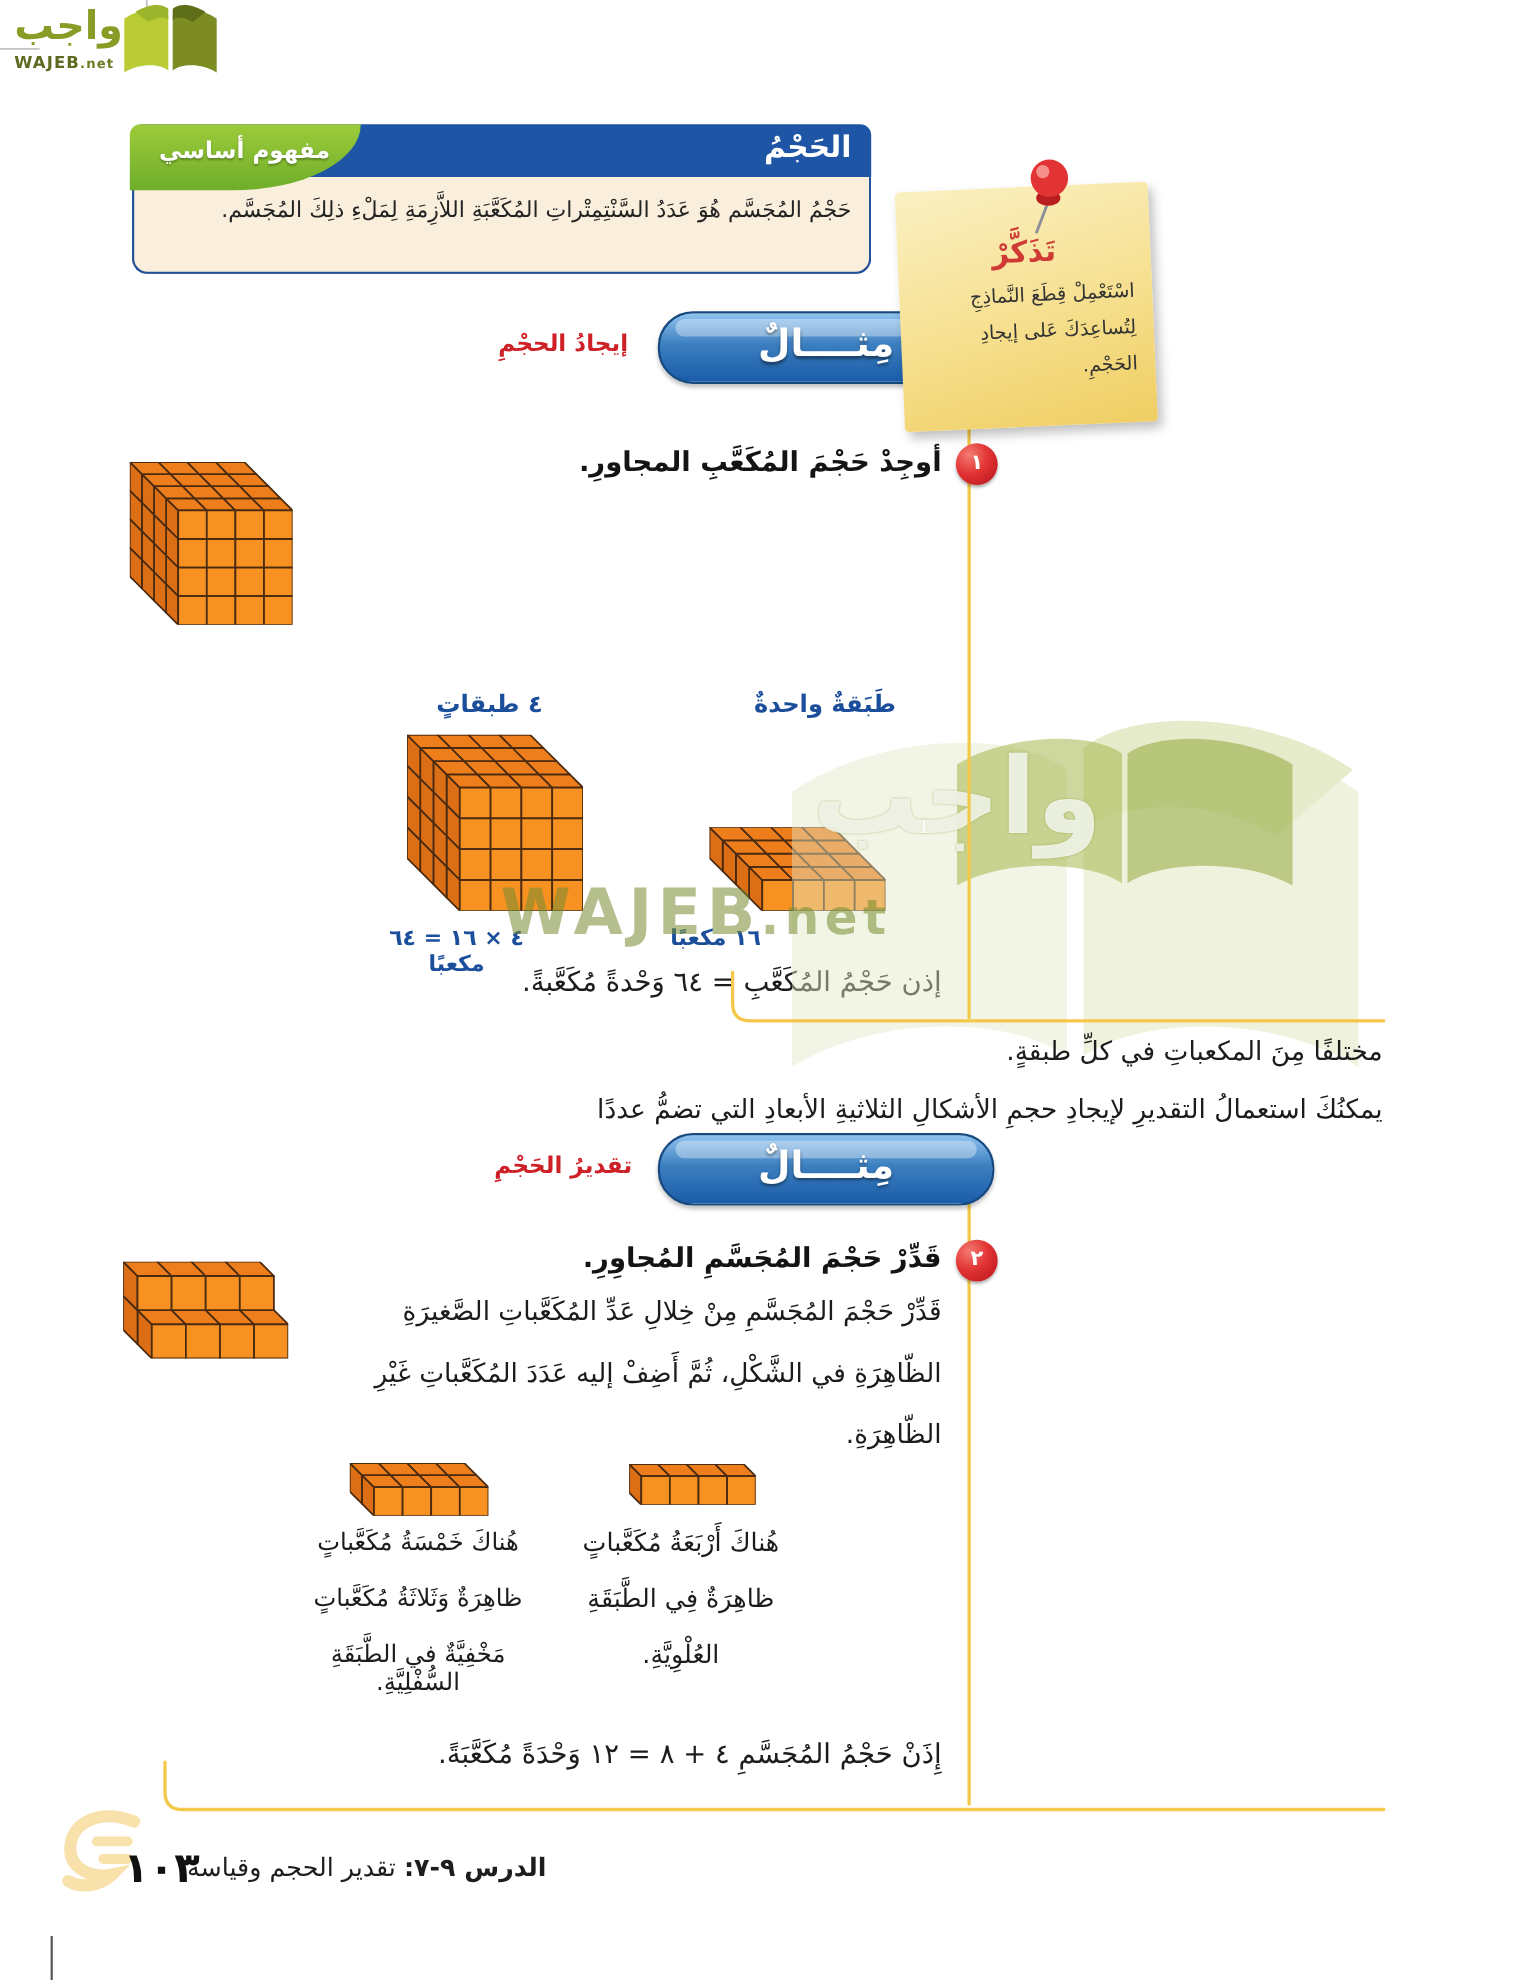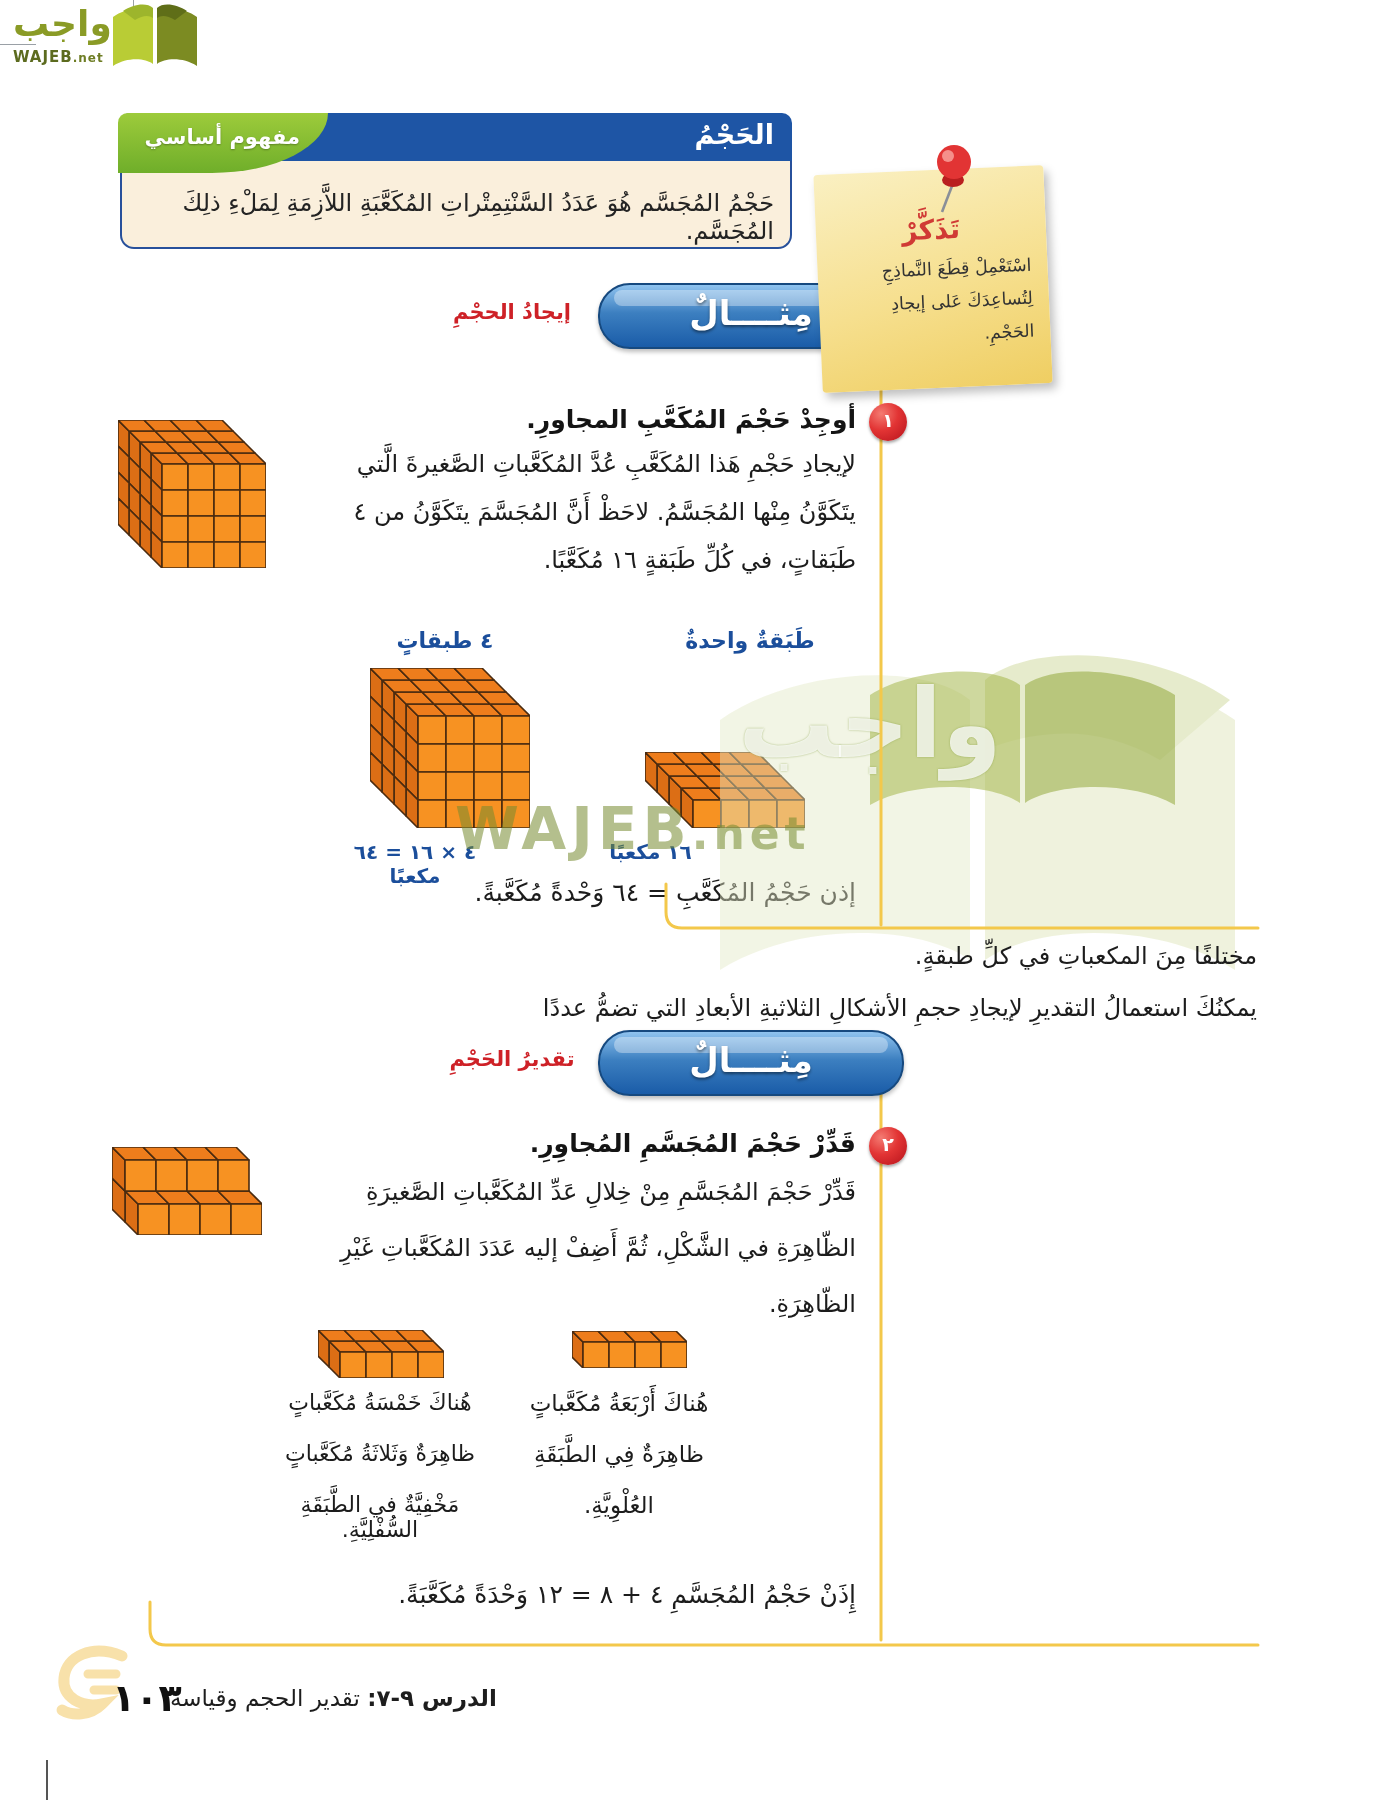--- a/index.html
+++ b/index.html
@@ -17,21 +17,21 @@
   .panel-bar{position:absolute;left:120px;top:113px;width:672px;height:48px;background:#1E55A5;
              border-radius:10px 10px 0 0;}
   .panel-title{position:absolute;right:18px;top:6px;color:#fff;font-size:27px;font-weight:bold;margin-left:48px;}
   .panel-badge{position:absolute;left:118px;top:113px;width:178px;height:60px;
                background:linear-gradient(180deg,#9DCB3B,#6FAE2A);
                border-bottom-right-radius:120px 62px;border-top-left-radius:10px;z-index:3;padding-left:32px;}
   .panel-badge span{position:absolute;right:28px;top:12px;color:#fff;font-size:21px;font-weight:bold;
                     text-shadow:0 1px 2px rgba(0,0,0,.3);}
   .panel-body{position:absolute;left:120px;top:161px;width:668px;height:86px;background:#FAEFDC;
               border:2px solid #27509B;border-top:none;border-radius:0 0 14px 14px;z-index:2;}
-  .panel-body span{position:absolute;right:16px;top:28px;font-size:24px;color:#232323;}
+  .panel-body span{position:absolute;right:16px;top:17px;font-size:20px;color:#232323;}
   
   .note{position:absolute;left:818px;top:170px;width:230px;height:218px;
         background:linear-gradient(165deg,#FAF0C2 0%,#F6DF8E 55%,#EFCE62 100%);
         transform:rotate(-2.5deg);box-shadow:4px 6px 10px rgba(0,0,0,.25);border-radius:4px;z-index:6;}
   .note-title{margin-top:44px;text-align:center;color:#D03A35;font-size:27px;font-weight:bold;}
   .note-body{margin-top:8px;padding:0 16px;text-align:right;font-size:17.5px;line-height:33px;color:#333;}
   
   .ex-badge{position:absolute;width:302px;height:62px;border-radius:32px;
             background:linear-gradient(180deg,#8FC3EF 0%,#3C7FC0 45%,#1A5CA8 100%);
             border:2px solid #16497F;box-shadow:0 3px 4px rgba(0,0,0,.25);z-index:5;}
@@ -176,25 +176,20 @@
         <polygon points="70.0,96.0 96.0,96.0 96.0,122.0 70.0,122.0" fill="#F79222" stroke="#4A2B10" stroke-width="1.6" stroke-linejoin="round"></polygon>
         <polygon points="96.0,96.0 122.0,96.0 122.0,122.0 96.0,122.0" fill="#F79222" stroke="#4A2B10" stroke-width="1.6" stroke-linejoin="round"></polygon>
         <polygon points="122.0,96.0 148.0,96.0 148.0,122.0 122.0,122.0" fill="#F79222" stroke="#4A2B10" stroke-width="1.6" stroke-linejoin="round"></polygon>
         <polygon points="44.0,122.0 70.0,122.0 70.0,148.0 44.0,148.0" fill="#F79222" stroke="#4A2B10" stroke-width="1.6" stroke-linejoin="round"></polygon>
         <polygon points="70.0,122.0 96.0,122.0 96.0,148.0 70.0,148.0" fill="#F79222" stroke="#4A2B10" stroke-width="1.6" stroke-linejoin="round"></polygon>
         <polygon points="96.0,122.0 122.0,122.0 122.0,148.0 96.0,148.0" fill="#F79222" stroke="#4A2B10" stroke-width="1.6" stroke-linejoin="round"></polygon>
         <polygon points="122.0,122.0 148.0,122.0 148.0,148.0 122.0,148.0" fill="#F79222" stroke="#4A2B10" stroke-width="1.6" stroke-linejoin="round"></polygon>
       </svg>
     </div>
 
-  <div class="para abs" style="left:300px;top:450px;width:556px;">
-    <div>لإيجادِ حَجْمِ هَذا المُكَعَّبِ عُدَّ المُكَعَّباتِ الصَّغيرةَ الَّتي</div>
-    <div>يتَكَوَّنُ مِنْها المُجَسَّمُ. لاحَظْ أَنَّ المُجَسَّمَ يتَكَوَّنُ من ٤</div>
-    <div>طَبَقاتٍ، في كُلِّ طَبَقةٍ ١٦ مُكَعَّبًا.</div>
-  </div>
 
   <div class="blue-label abs" style="left:380px;top:628px;width:130px;font-size:22px;">٤ طبقاتٍ</div>
   <div class="blue-label abs" style="left:680px;top:628px;width:140px;font-size:22px;text-align:center;">طَبَقةٌ واحدةٌ</div>
 
   <div class="abs" style="left:370px;top:668px;">
       <svg width="160" height="160" viewBox="0 0 160 160">
         <polygon points="48.0,48.0 36.0,36.0 36.0,64.0 48.0,76.0" fill="#DC6E15" stroke="#4A2B10" stroke-width="1.6" stroke-linejoin="round"></polygon>
         <polygon points="48.0,76.0 36.0,64.0 36.0,92.0 48.0,104.0" fill="#DC6E15" stroke="#4A2B10" stroke-width="1.6" stroke-linejoin="round"></polygon>
         <polygon points="48.0,104.0 36.0,92.0 36.0,120.0 48.0,132.0" fill="#DC6E15" stroke="#4A2B10" stroke-width="1.6" stroke-linejoin="round"></polygon>
         <polygon points="48.0,132.0 36.0,120.0 36.0,148.0 48.0,160.0" fill="#DC6E15" stroke="#4A2B10" stroke-width="1.6" stroke-linejoin="round"></polygon>

